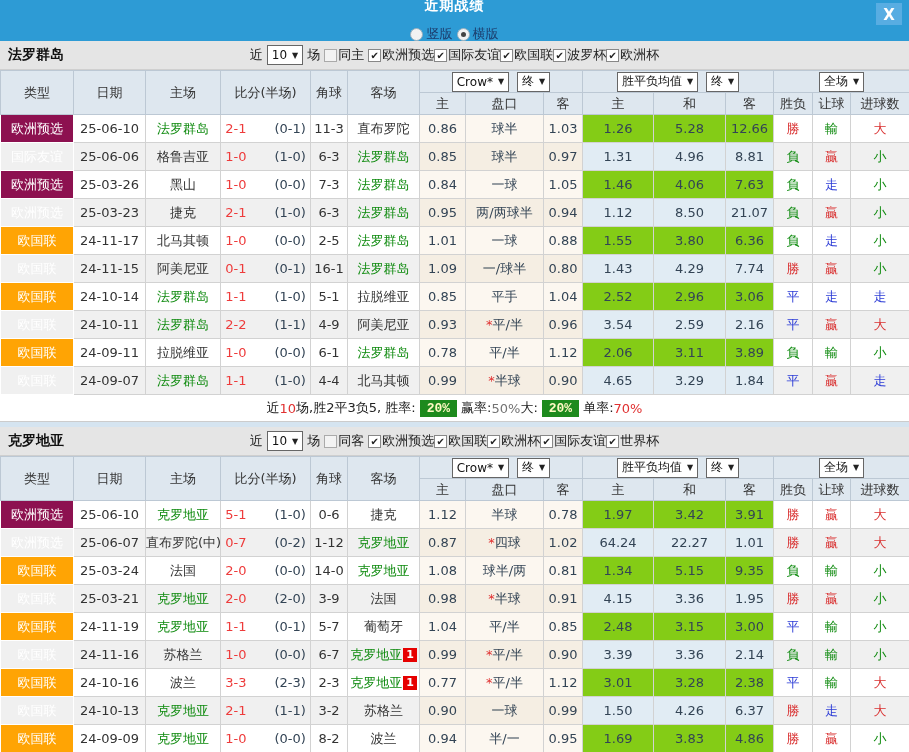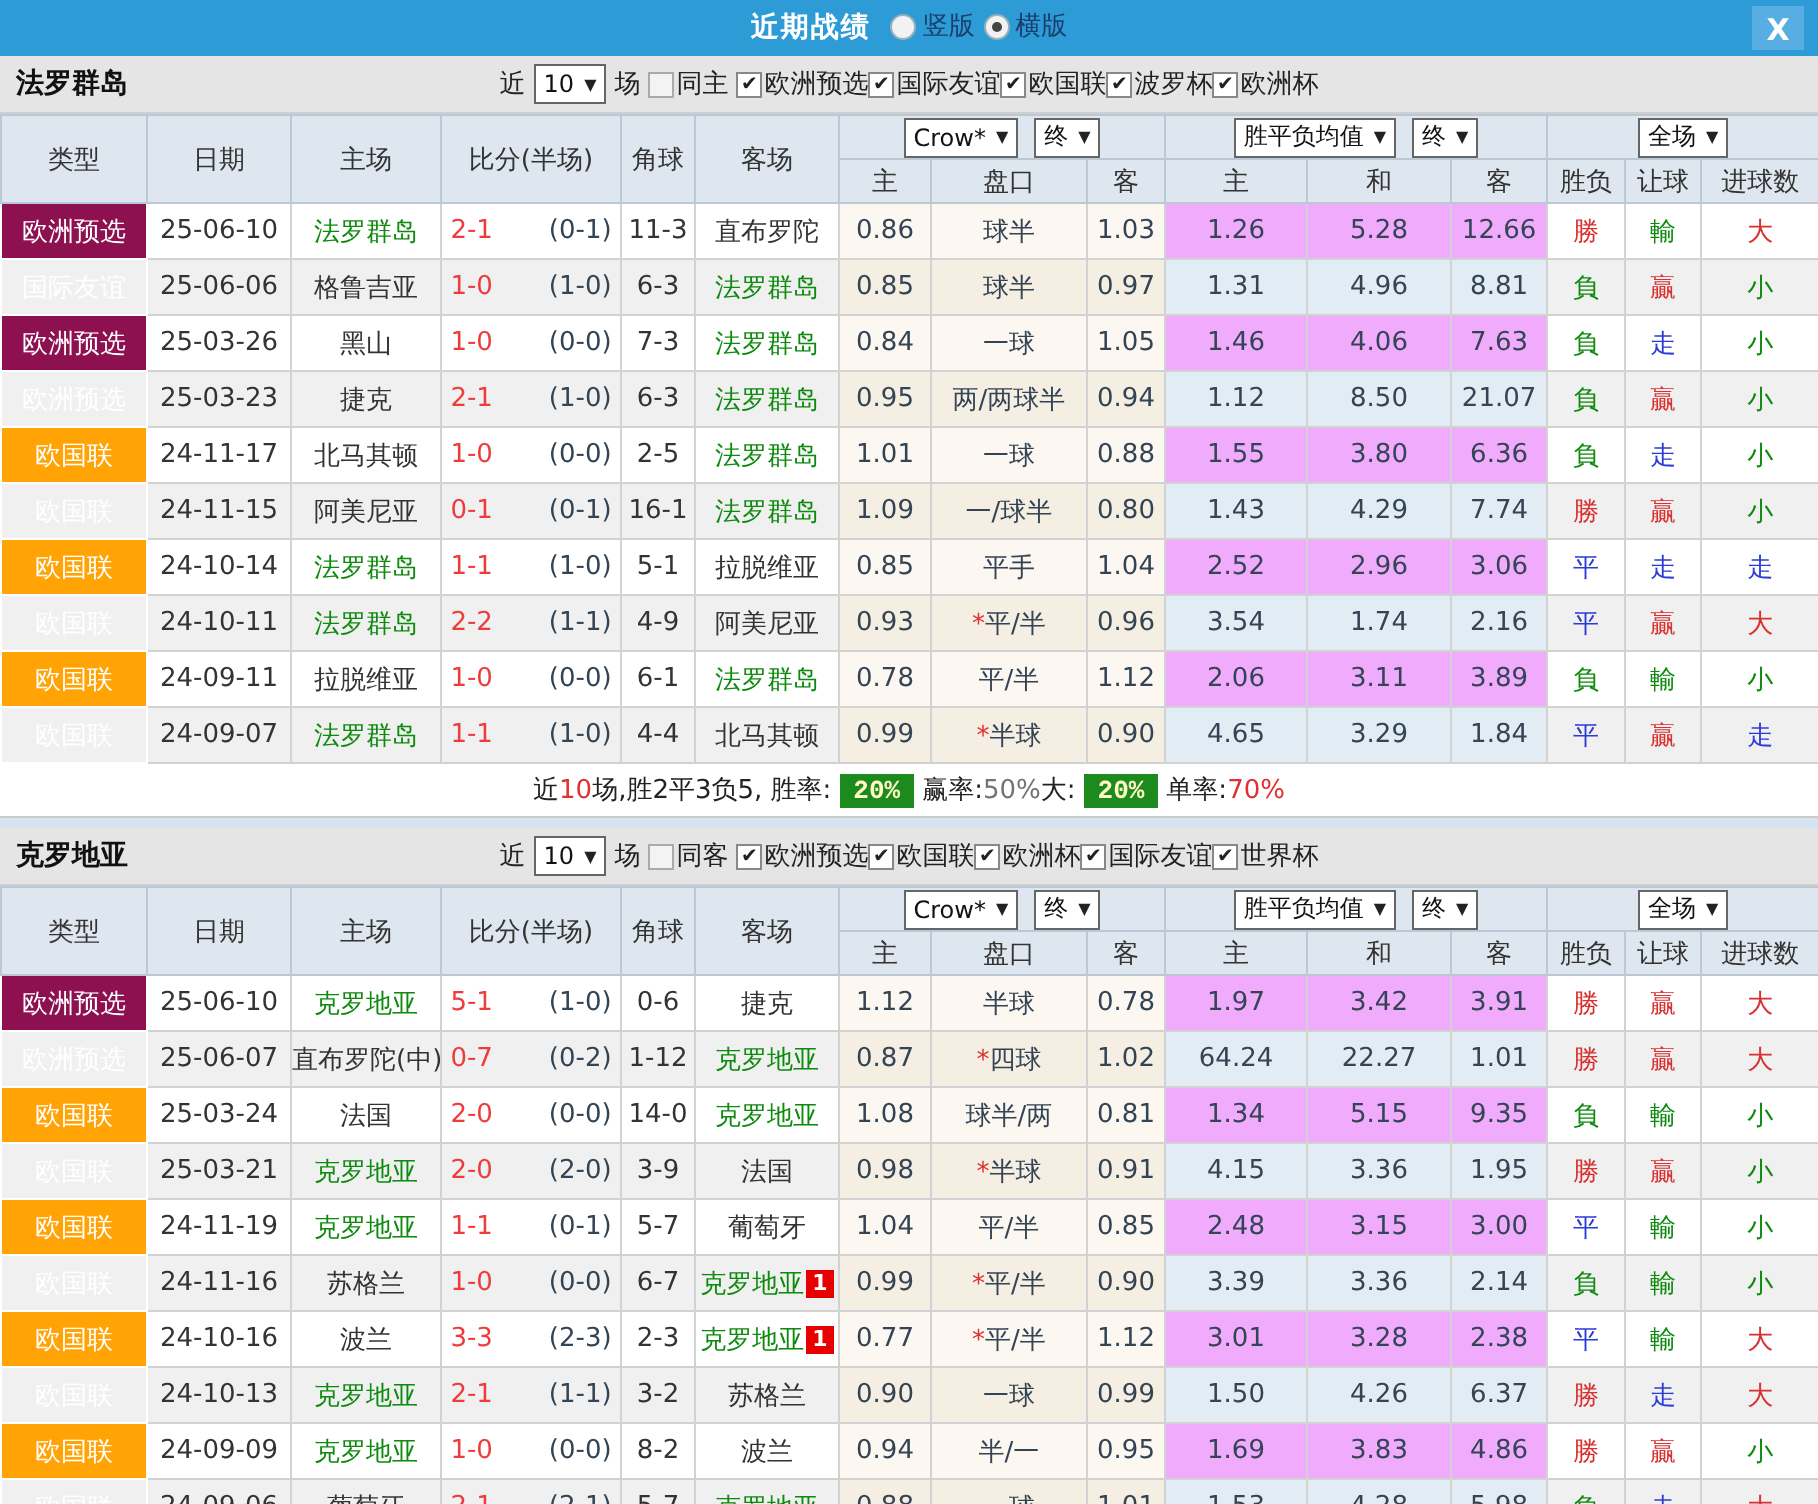--- a/index.html
+++ b/index.html
@@ -1,21 +1,21 @@
 <!DOCTYPE html>
 <html style="--topbar: #2D9BD5; --titlebar-label: #1C3E6E; --close-btn: #58ADE2; --league-purple: #8D1150; --league-blue: #5673C4; --league-orange: #FFA404; --team-green: #0E8A0E; --score-red: #EE3B3B; --result-red: #D93030; --result-green: #0E8A0E; --result-blue: #2B3BD6; --badge-green: #1D8A1D; --num: #334455;"><head>
 <meta charset="utf-8">
 <style>
   html,body{margin:0;padding:0;}
   body{width:909px;height:752px;overflow:hidden;background:#fff;
        font-family:"DejaVu Sans","Liberation Sans",sans-serif;font-size:13px;}
 
   
-  .titlebar{height:28px;background:var(--topbar);position:relative;
-            display:flex;align-items:center;justify-content:center;gap:10px;}
+  .titlebar{height:41px;background:var(--topbar);position:relative;
+            display:flex;align-items:center;justify-content:center;gap:10px;flex-direction:column;}
   .titlebar .title{color:#fff;font-weight:bold;font-size:14px;letter-spacing:1px;}
   .radio{display:inline-flex;align-items:center;gap:3px;color:var(--titlebar-label);
          font-size:13px;font-weight:normal;cursor:pointer;}
   .radio .dot{width:13px;height:13px;border-radius:50%;background:#f2f2f2;
               border:1px solid #9ab0bd;box-sizing:border-box;display:inline-block;position:relative;}
   .radio.checked .dot::after{content:"";position:absolute;left:3px;top:3px;right:3px;bottom:3px;
               background:#444;border-radius:50%;}
   .close-btn{position:absolute;right:7px;top:3px;width:26px;height:22px;border:0;
              background:var(--close-btn);color:#fff;font-weight:bold;text-align:center;
              line-height:22px;font-size:15px;cursor:pointer;font-family:inherit;}
@@ -37,21 +37,21 @@
   
   table{border-collapse:collapse;table-layout:fixed;width:909px;}
   th{background:#DEE7EF;border:1px solid #BCC8D4;font-weight:normal;font-size:13px;
      color:#333;height:21px;padding:0;overflow:hidden;white-space:nowrap;}
   .hsel{display:flex;align-items:center;justify-content:center;gap:8px;}
   td{border:1px solid #D2D2D2;font-size:13px;text-align:center;height:27px;padding:0;
      overflow:hidden;white-space:nowrap;color:#333;}
   tbody tr:nth-child(even) td{background:#F0F0F0;}
   td.c-odds{background:#FCF7F0;color:var(--num);}
   tbody tr:nth-child(even) td.c-odds{background:#F5EEE3;}
-  td.c-avg{background:#f0abfc;color:var(--num);}
+  td.c-avg{background:#84cc16;color:var(--num);}
   tbody tr:nth-child(even) td.c-avg{background:#E1ECF4;}
   td.c-type{color:#fff;border-color:#fff;}
   td.lg-purple{background:var(--league-purple);}
   td.lg-blue{background:var(--league-blue);}
   td.lg-orange{background:var(--league-orange);}
   .team.self{color:var(--team-green);}
   .score-main{color:var(--score-red);}
   .score-half{color:var(--num);margin-left:28px;}
   .star{color:#E03030;}
   .res-r{color:var(--result-red);}
@@ -317,21 +317,21 @@
           <td class="c-type lg-orange">欧国联</td>
           <td>24-10-11</td>
           <td><span class="team self">法罗群岛</span></td>
           <td><span class="score-main">2-2</span><span class="score-half">(1-1)</span></td>
           <td>4-9</td>
           <td><span class="team">阿美尼亚</span></td>
           <td class="c-odds">0.93</td>
           <td class="c-odds"><span class="star">*</span>平/半</td>
           <td class="c-odds">0.96</td>
           <td class="c-avg">3.54</td>
-          <td class="c-avg">1.74</td>
+          <td class="c-avg">2.59</td>
           <td class="c-avg">2.16</td>
           <td class="res-b">平</td>
           <td class="res-r">贏</td>
           <td class="res-r">大</td>
         </tr>
         <tr>
           <td class="c-type lg-orange">欧国联</td>
           <td>24-09-11</td>
           <td><span class="team">拉脱维亚</span></td>
           <td><span class="score-main">1-0</span><span class="score-half">(0-0)</span></td>

